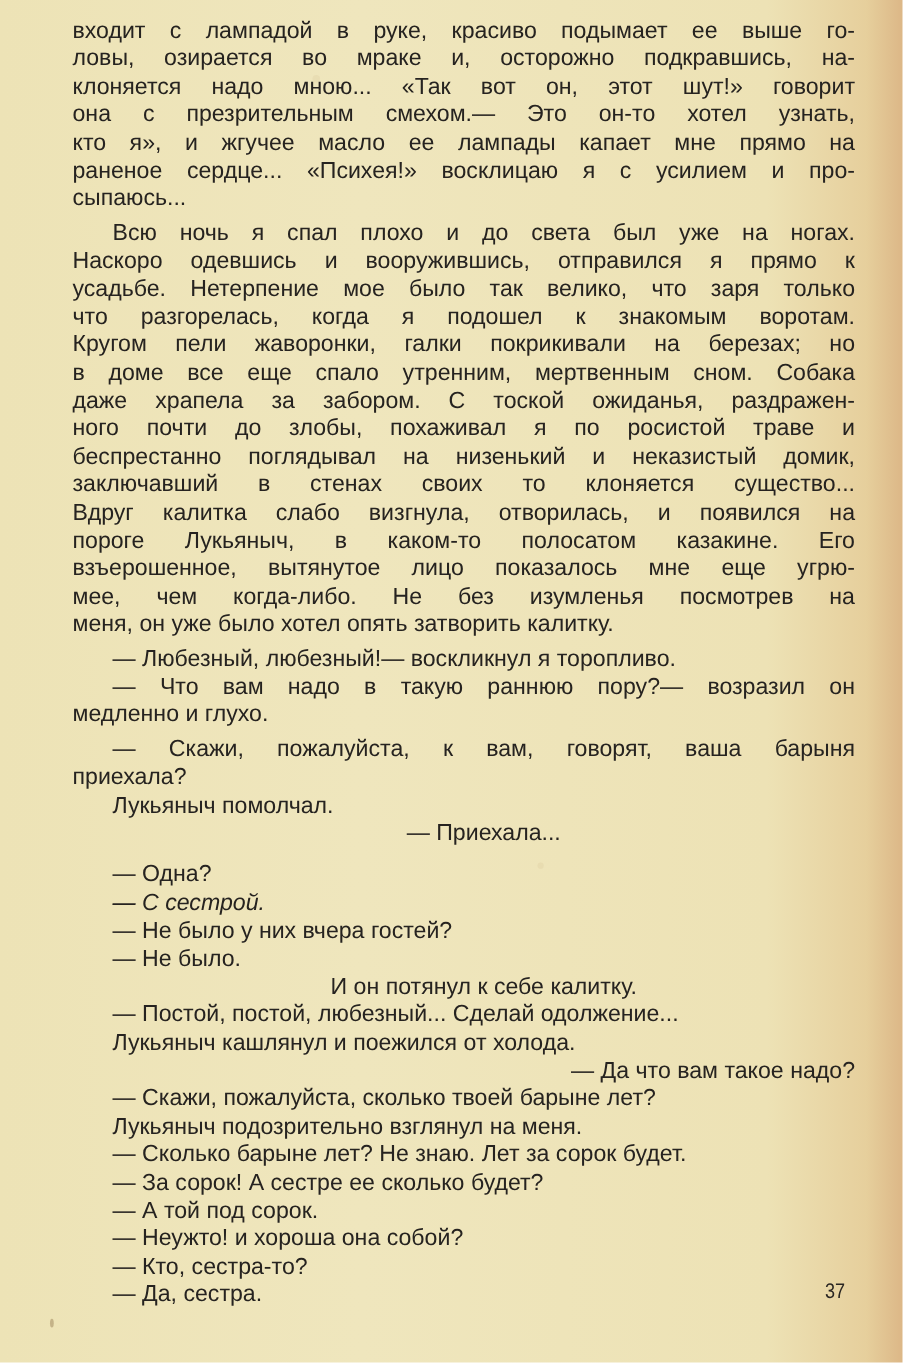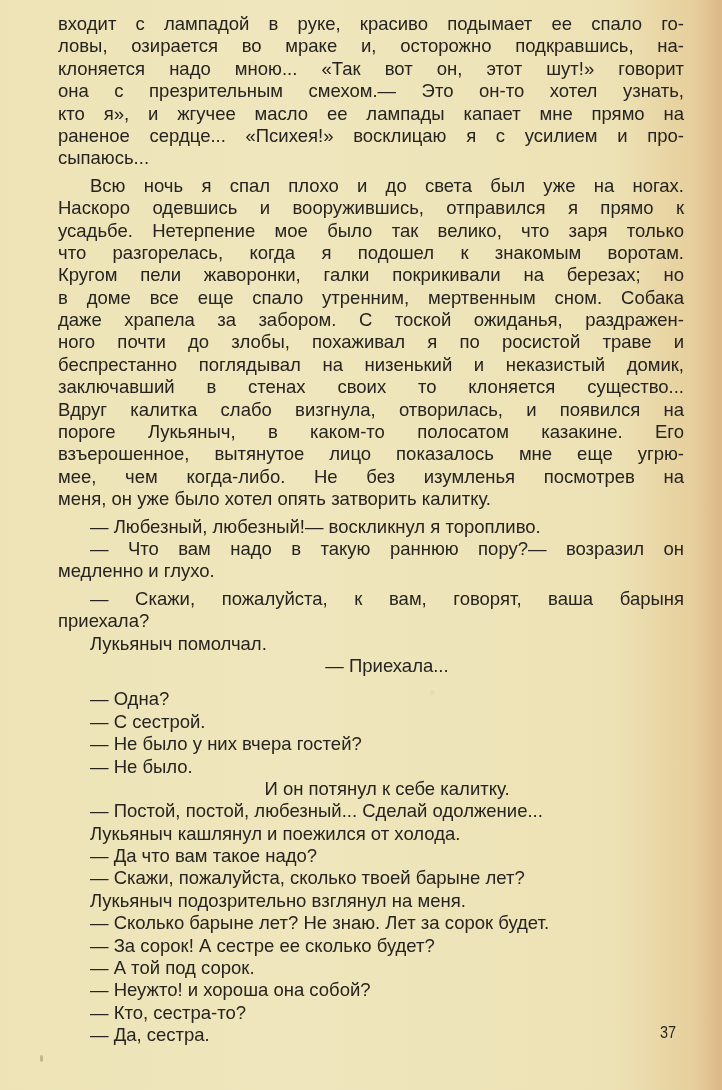--- a/index.html
+++ b/index.html
@@ -36,21 +36,21 @@
 </style>
 </head>
 <body>
 
 <div class="page">
   <div class="stain" style="left:250px;top:60px;width:6px;height:6px;"></div>
   <div class="stain" style="left:430px;top:690px;width:5px;height:5px;"></div>
   <div class="stain" style="left:40px;top:1055px;width:3px;height:7px;background:rgba(120,90,50,0.35);"></div>
 
   <div class="text" id="text">
-      <div class="line just">входит с лампадой в руке, красиво подымает ее спало го-</div>
+      <div class="line just">входит с лампадой в руке, красиво подымает ее выше го-</div>
       <div class="line just">ловы, озирается во мраке и, осторожно  подкравшись, на-</div>
       <div class="line just">клоняется надо  мною... «Так вот он, этот шут!» говорит</div>
       <div class="line just">она с презрительным смехом.— Это  он-то  хотел  узнать,</div>
       <div class="line just">кто я», и жгучее масло ее лампады  капает мне прямо на</div>
       <div class="line just">раненое сердце... «Психея!» восклицаю я с усилием и про-</div>
       <div class="line">сыпаюсь...</div>
       <div class="line just indent gap" style="width: 594px;">Всю ночь я спал плохо и до света был уже на ногах.</div>
       <div class="line just">Наскоро одевшись и вооружившись, отправился я прямо к</div>
       <div class="line just">усадьбе. Нетерпение мое было так велико, что заря только</div>
       <div class="line just">что разгорелась, когда я подошел к знакомым  воротам.</div>
@@ -66,27 +66,27 @@
       <div class="line just">мее, чем когда-либо. Не без  изумленья  посмотрев  на</div>
       <div class="line">меня, он уже было хотел опять затворить калитку.</div>
       <div class="line indent gap" style="width: 594px;">— Любезный, любезный!— воскликнул я торопливо.</div>
       <div class="line just indent" style="width: 594px;">— Что вам надо в такую раннюю пору?— возразил он</div>
       <div class="line">медленно и глухо.</div>
       <div class="line just indent gap" style="width: 594px;">— Скажи, пожалуйста, к вам,  говорят, ваша  барыня</div>
       <div class="line">приехала?</div>
       <div class="line indent" style="width: 594px;">Лукьяныч помолчал.</div>
       <div class="line indent" style="width: 594px; text-align: center;">— Приехала...</div>
       <div class="line indent" style="width: 594px; margin-top: 11px;">— Одна?</div>
-      <div class="line indent" style="width: 594px;">— С сестрой.</div>
+      <div class="line indent" style="width: 594px; font-style: italic;">— С сестрой.</div>
       <div class="line indent" style="width: 594px;">— Не было у них вчера гостей?</div>
       <div class="line indent" style="width: 594px;">— Не было.</div>
       <div class="line indent" style="width: 594px; text-align: center;">И он потянул к себе калитку.</div>
       <div class="line indent" style="width: 594px;">— Постой, постой, любезный... Сделай одолжение...</div>
       <div class="line indent" style="width: 594px;">Лукьяныч кашлянул и поежился от холода.</div>
-      <div class="line indent" style="width: 594px;">— Да что вам такое надо?</div>
+      <div class="line indent" style="width: 594px; text-align: right;">— Да что вам такое надо?</div>
       <div class="line indent" style="width: 594px;">— Скажи, пожалуйста, сколько твоей барыне лет?</div>
       <div class="line indent" style="width: 594px;">Лукьяныч подозрительно взглянул на меня.</div>
       <div class="line indent" style="width: 594px;">— Сколько барыне лет? Не знаю. Лет за сорок будет.</div>
       <div class="line indent" style="width: 594px;">— За сорок! А сестре ее сколько будет?</div>
       <div class="line indent" style="width: 594px;">— А той под сорок.</div>
       <div class="line indent" style="width: 594px;">— Неужто! и хороша она собой?</div>
       <div class="line indent" style="width: 594px;">— Кто, сестра-то?</div>
       <div class="line indent" style="width: 594px;">— Да, сестра.</div>
     </div>
 

